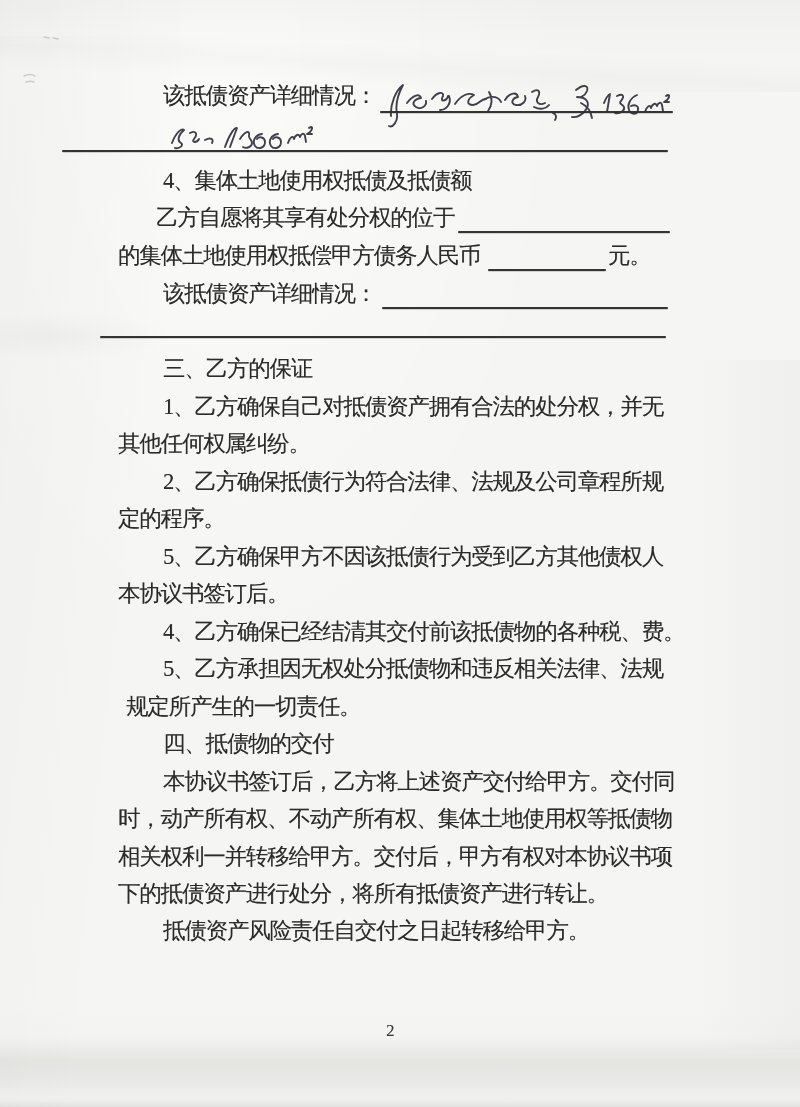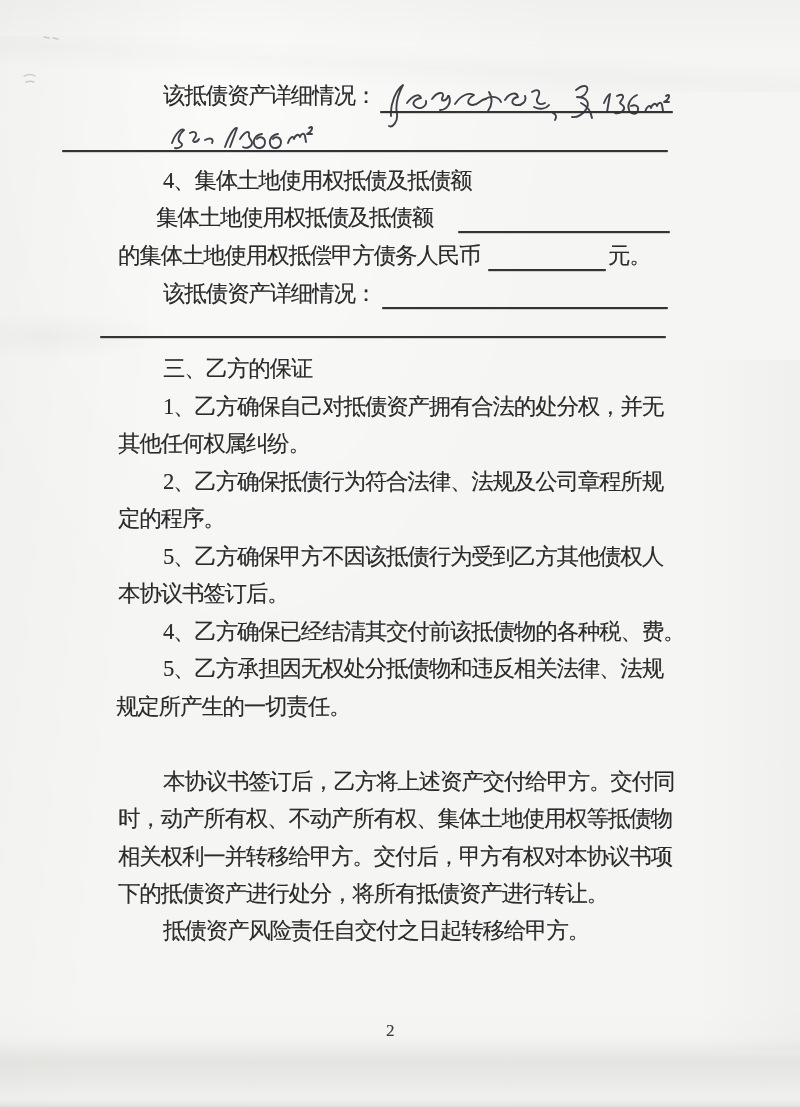--- a/index.html
+++ b/index.html
@@ -64,34 +64,35 @@
 <div class="page">
 
   <div class="shade shade-topband"></div>
   <div class="shade shade-mid"></div>
   <div class="shade shade-right"></div>
   <div class="shade shade-bottom"></div>
   <div class="shade shade-bottom-edge"></div>
 
   <div class="t" style="left:163px;top:83px">该抵债资产详细情况：</div>
   <div class="t" style="left:163px;top:168px">4、集体土地使用权抵债及抵债额</div>
-  <div class="t" style="left:156px;top:205px">集体土地使用权抵债及抵债额</div>
+  <div class="t" style="left:156px;top:205px">乙方自愿将其享有处分权的位于</div>
   <div class="t" style="left:118px;top:243px">的集体土地使用权抵偿甲方债务人民币</div>
   <div class="t" style="left:608px;top:243px">元。</div>
   <div class="t" style="left:163px;top:281px">该抵债资产详细情况：</div>
   <div class="t" style="left:163px;top:356px">三、乙方的保证</div>
   <div class="t" style="left:163px;top:394px">1、乙方确保自己对抵债资产拥有合法的处分权，并无</div>
   <div class="t" style="left:118px;top:431px">其他任何权属纠纷。</div>
   <div class="t" style="left:163px;top:469px">2、乙方确保抵债行为符合法律、法规及公司章程所规</div>
   <div class="t" style="left:118px;top:506px">定的程序。</div>
   <div class="t" style="left:163px;top:544px">5、乙方确保甲方不因该抵债行为受到乙方其他债权人</div>
   <div class="t" style="left:118px;top:581px">本协议书签订后。</div>
   <div class="t" style="left:163px;top:619px">4、乙方确保已经结清其交付前该抵债物的各种税、费。</div>
   <div class="t" style="left:163px;top:656px">5、乙方承担因无权处分抵债物和违反相关法律、法规</div>
-  <div class="t" style="left:116px;top:694px">规定所产生的一切责任。</div>
+  <div class="t" style="left:126px;top:694px">规定所产生的一切责任。</div>
+  <div class="t" style="left:163px;top:731px">四、抵债物的交付</div>
   <div class="t" style="left:118px;top:806px">时，动产所有权、不动产所有权、集体土地使用权等抵债物</div>
   <div class="t" style="left:163px;top:769px">本协议书签订后，乙方将上述资产交付给甲方。交付同</div>
   <div class="t" style="left:118px;top:844px">相关权利一并转移给甲方。交付后，甲方有权对本协议书项</div>
   <div class="t" style="left:118px;top:881px">下的抵债资产进行处分，将所有抵债资产进行转让。</div>
   <div class="t" style="left:163px;top:918px">抵债资产风险责任自交付之日起转移给甲方。</div>
 
   <div class="rule" style="left:380px;top:111px;width:293px"></div>
   <div class="rule" style="left:62px; top:150px;width:606px"></div>
   <div class="rule" style="left:458px;top:231px;width:212px"></div>
   <div class="rule" style="left:488px;top:269px;width:118px"></div>

